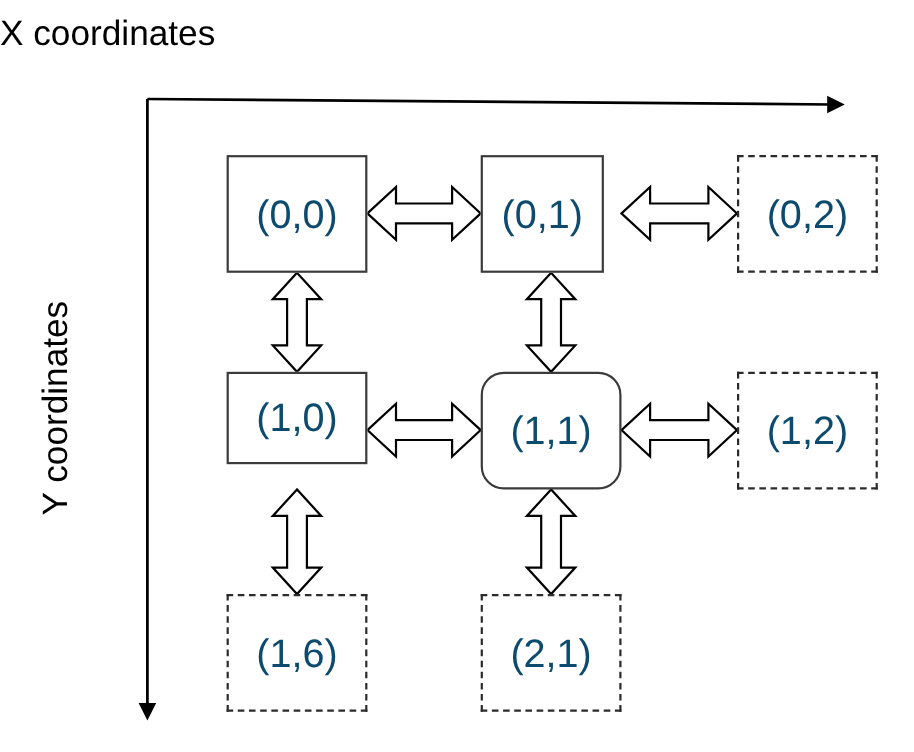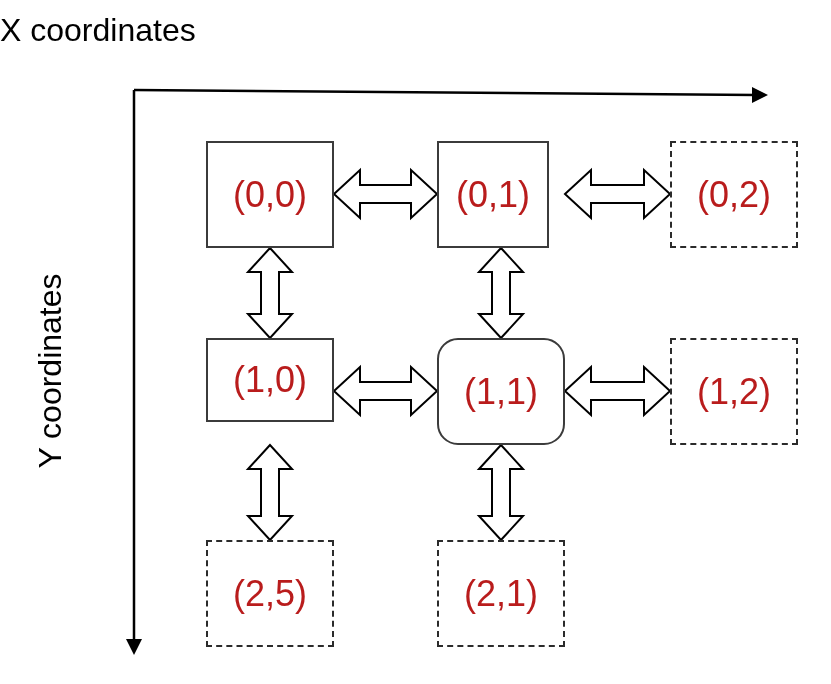--- a/index.html
+++ b/index.html
@@ -47,21 +47,21 @@
   }
   .cell {
     position: absolute;
     width: 128px;
     height: 107px;
     box-sizing: border-box;
     background: #ffffff;
     display: flex;
     align-items: center;
     justify-content: center;
-    color: #b91c1c;
+    color: #0c4a6e;
     font-family: "Liberation Sans", sans-serif;
     font-size: 36px;
     line-height: 1;
   }
   .cell.solid {
     border: 2px solid #3b3b3b;
   }
   .cell.dashed {
     border: 2px dashed #2b2b2b;
     justify-content: center;
@@ -113,20 +113,20 @@
       <div class="cell solid" style="left: 206px; top: 338px; width: 128px; height: 84px;">
         <span class="cell-label">(1,0)</span>
       </div>
       <div class="cell solid" style="left: 437px; top: 338px; width: 128px; height: 107px; border-radius: 21px;">
         <span class="cell-label">(1,1)</span>
       </div>
       <div class="cell dashed" style="left: 670px; top: 338px; width: 128px; height: 107px;">
         <span class="cell-label">(1,2)</span>
       </div>
       <div class="cell dashed" style="left: 206px; top: 540px; width: 128px; height: 107px;">
-        <span class="cell-label">(2,5)</span>
+        <span class="cell-label">(1,6)</span>
       </div>
       <div class="cell dashed" style="left: 437px; top: 540px; width: 128px; height: 107px;">
         <span class="cell-label">(2,1)</span>
       </div>
     </div>
 
 </div>
 
 </body></html>

